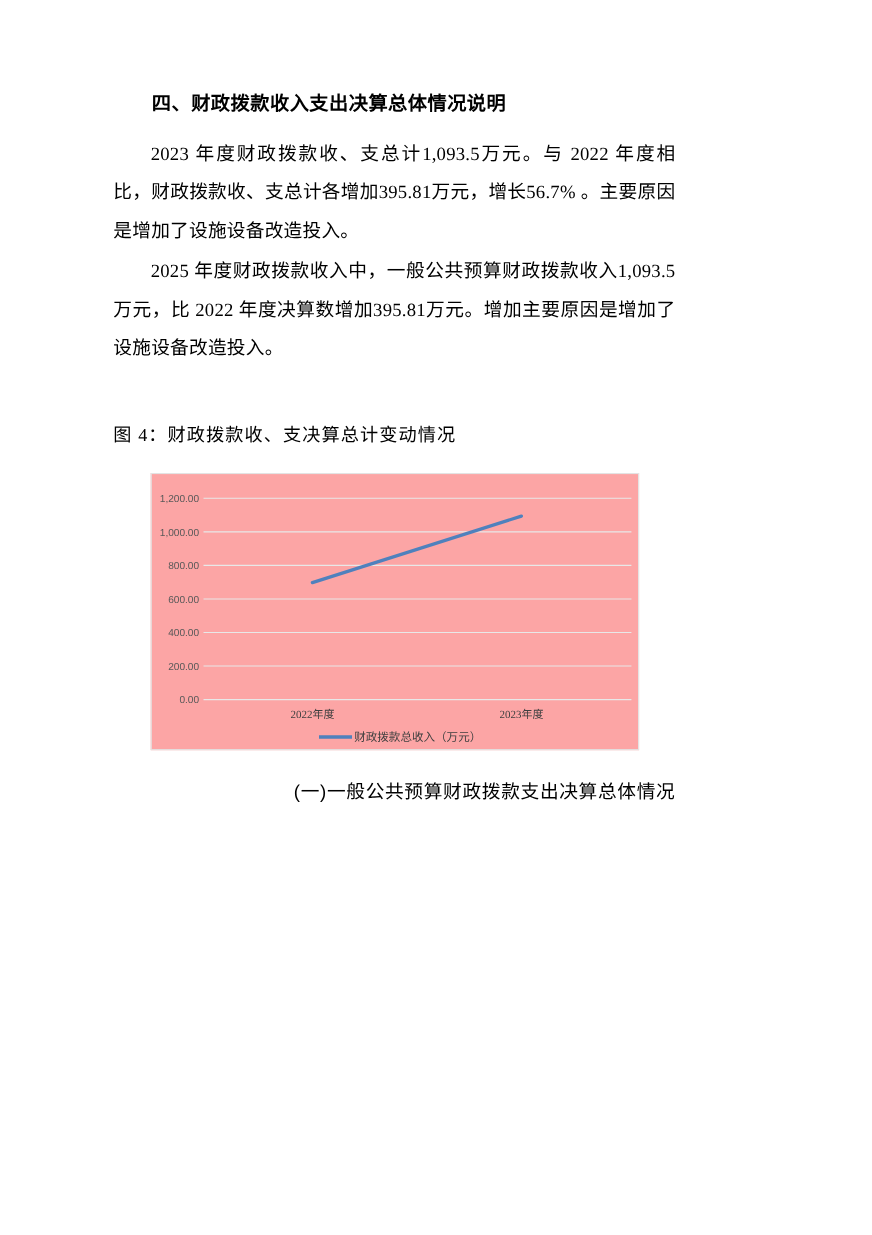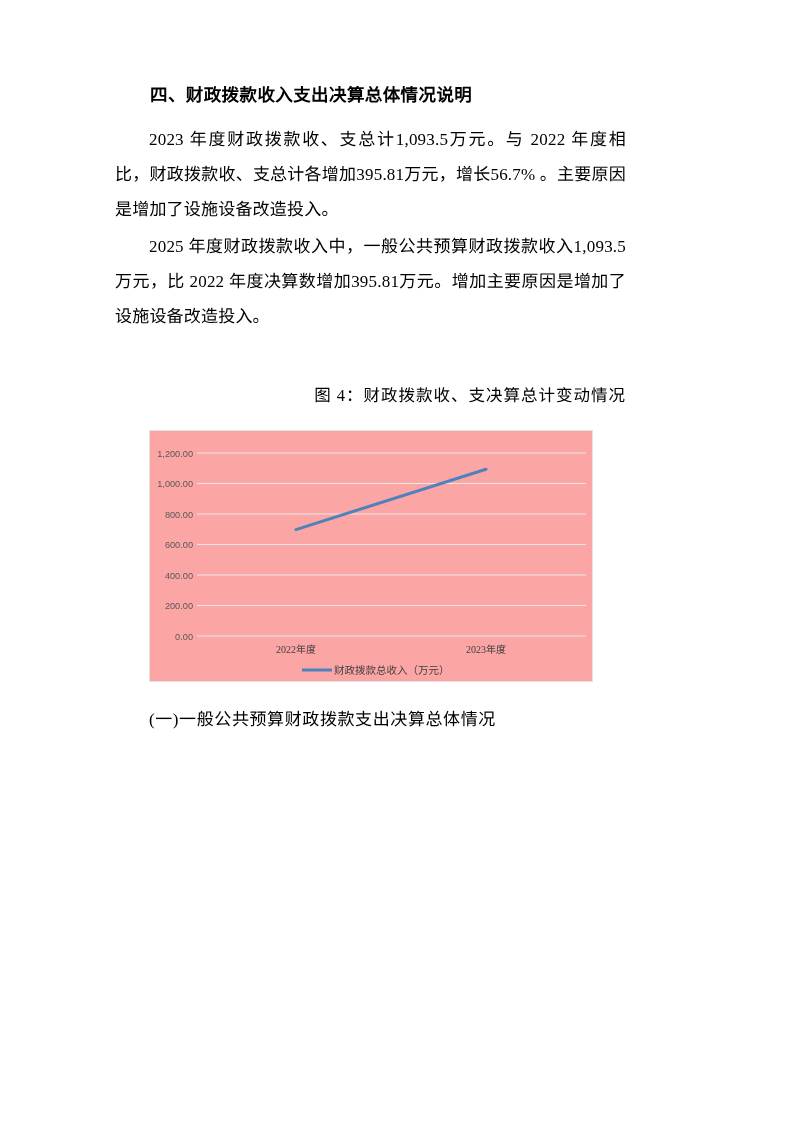--- a/index.html
+++ b/index.html
@@ -12,46 +12,47 @@
     width: 793px;
     height: 1123px;
     position: relative;
     overflow: hidden;
     font-family: "Liberation Serif", "DejaVu Serif", serif;
     color: #000000;
   }
 
   .page {
     position: absolute;
-    left: 12px; top: 0;
+    left: 0; top: 0;
     width: 714px;
     height: 1123px;
     box-sizing: border-box;
     padding: 84px 100px 60px 103px;
   }
 
   
   .h-section {
     font-family: "DejaVu Sans", "Liberation Sans", sans-serif;
     font-size: 17.5px;
     font-weight: bold;
     line-height: 1.35;
     letter-spacing: 0.4px;
     text-indent: 2em;
     margin: 0 0 14px 0;
     color: #000;
   }
   .h-sub {
-    font-family: Liberation Serif, serif;
+    font-family: Liberation Sans, sans-serif;
     font-size: 17px;
     font-weight: normal;
     line-height: 1.4;
     letter-spacing: 0.6px;
     text-indent: 2em;
     margin: 0 0 6px 0;
+    text-align: right;
   }
 
   
   .para {
     font-family: "Liberation Serif", "DejaVu Serif", serif;
     font-size: 17px;
     line-height: 35px;
     text-indent: 2em;
     text-align: justify;
     text-justify: inter-ideograph;
@@ -59,21 +60,21 @@
     letter-spacing: 0.2px;
   }
 
   .gap-lg { height: 46px; }
   .gap-md { height: 26px; }
 
   
   .fig-caption {
     font-family: "Liberation Serif", "DejaVu Serif", serif;
     font-size: 16.5px;
-    text-align: right;
+    text-align: left;
     letter-spacing: 1px;
     margin: 0 0 24px 0;
   }
 
   .chart-wrap {
     position: relative;
     width: 444px;
     height: 252px;
     margin: 0 auto 0 auto;
     border: 1px solid #e3e3e3;

